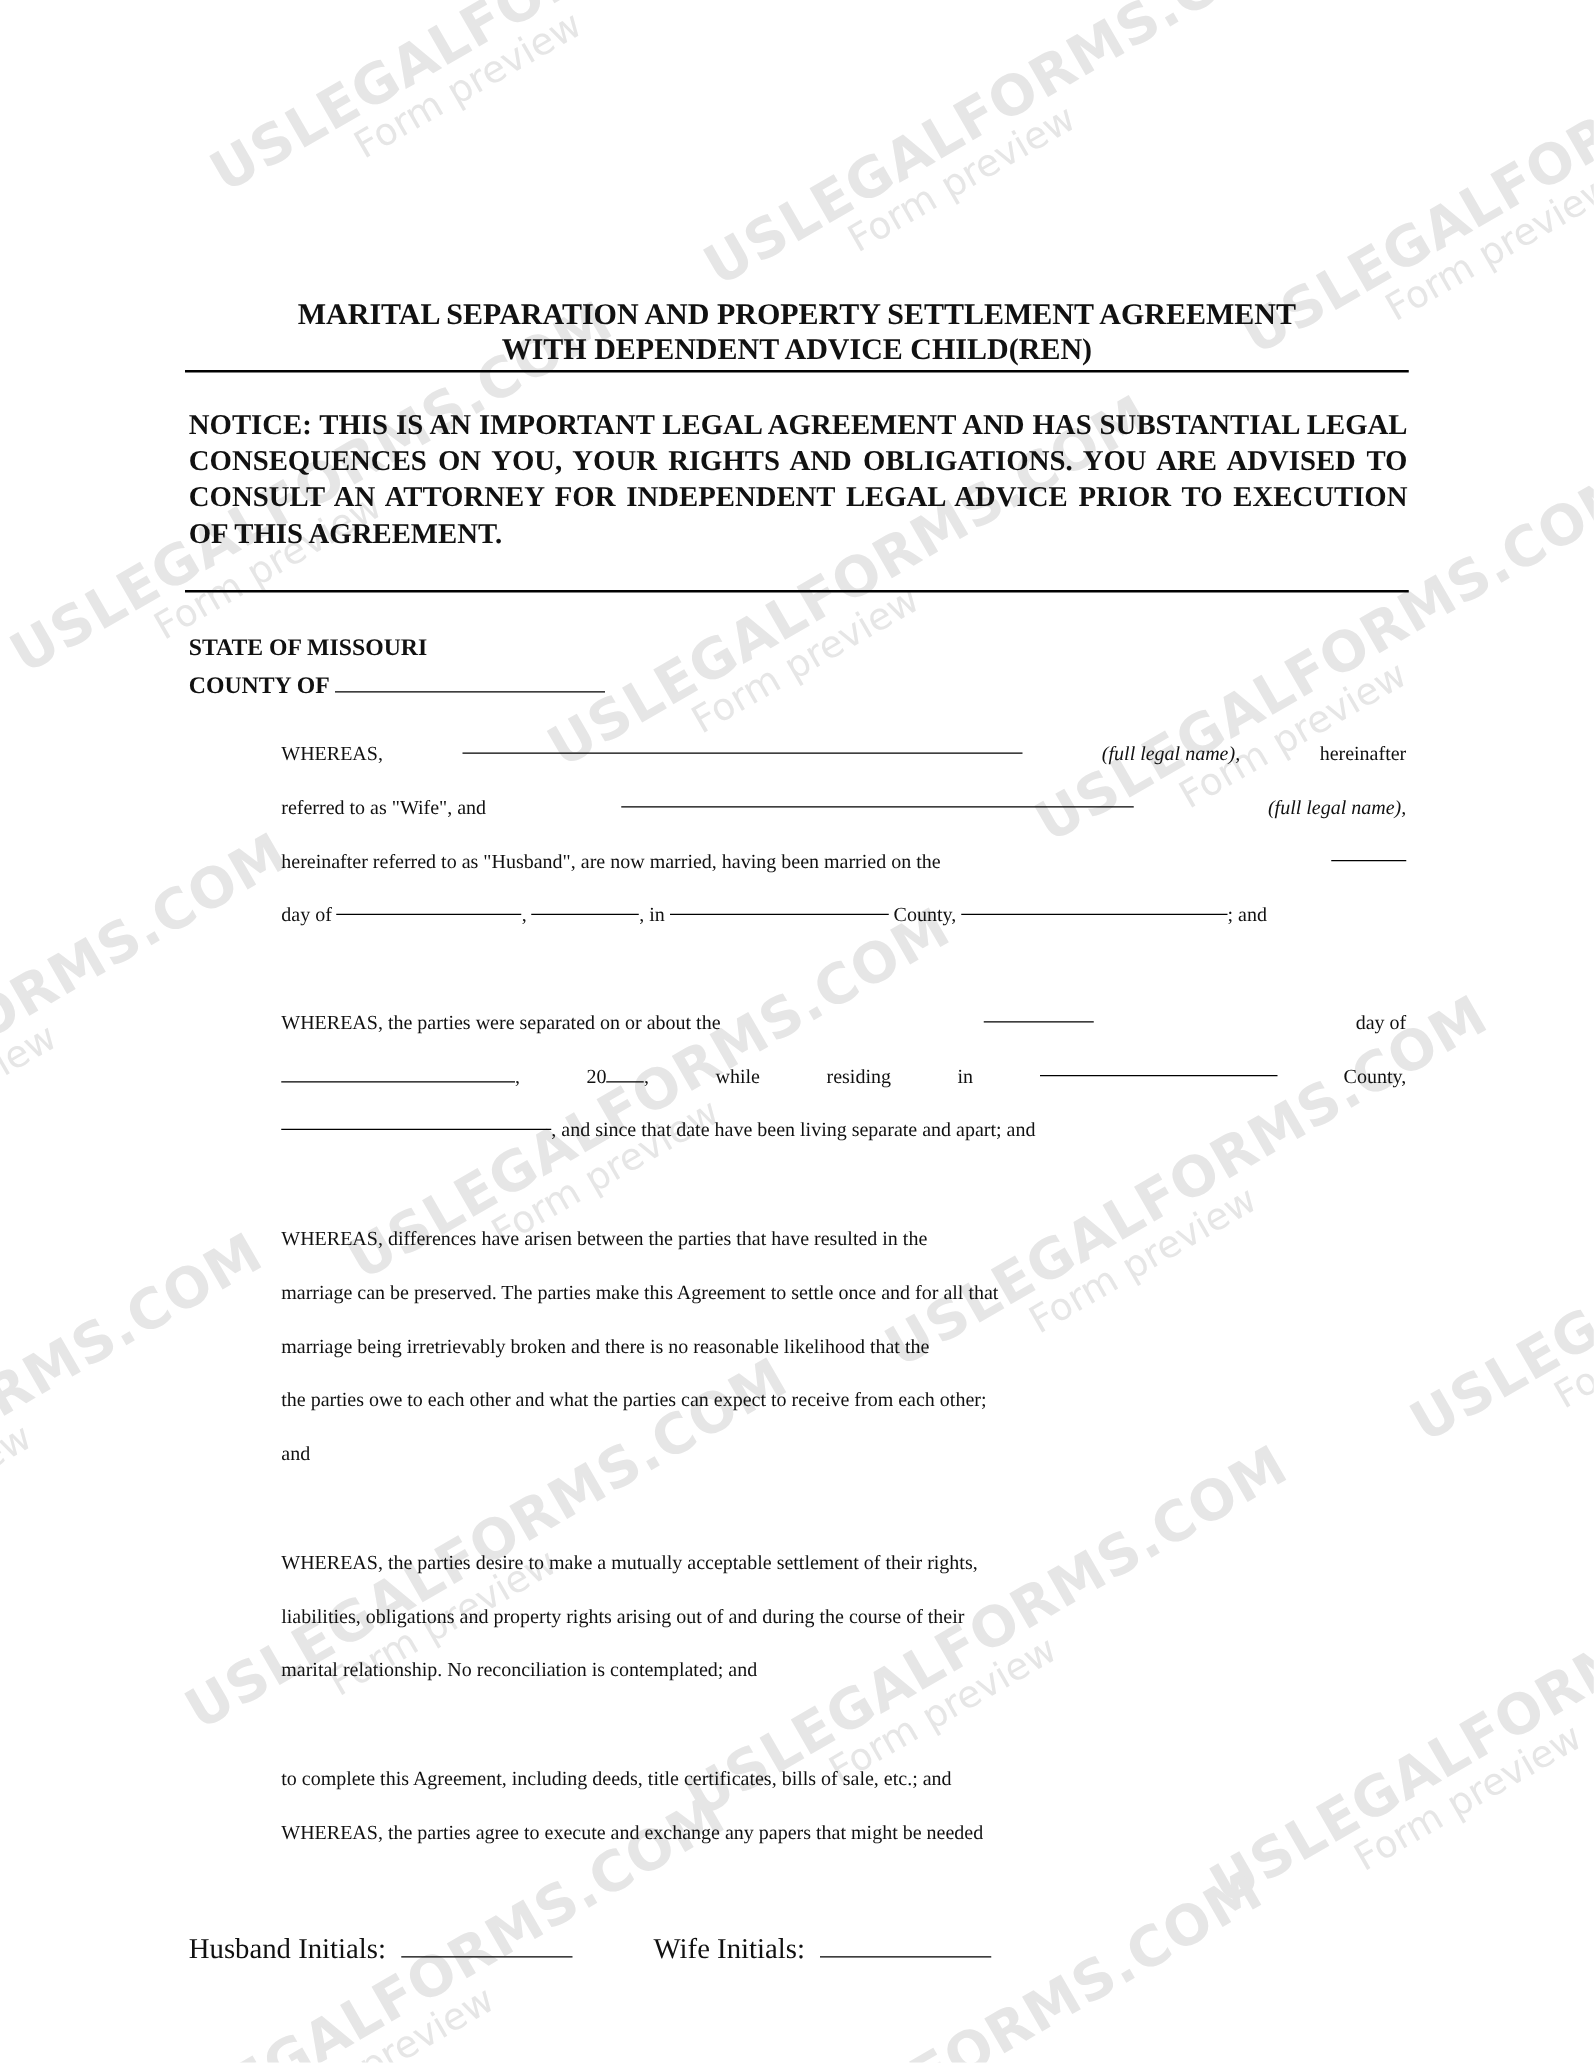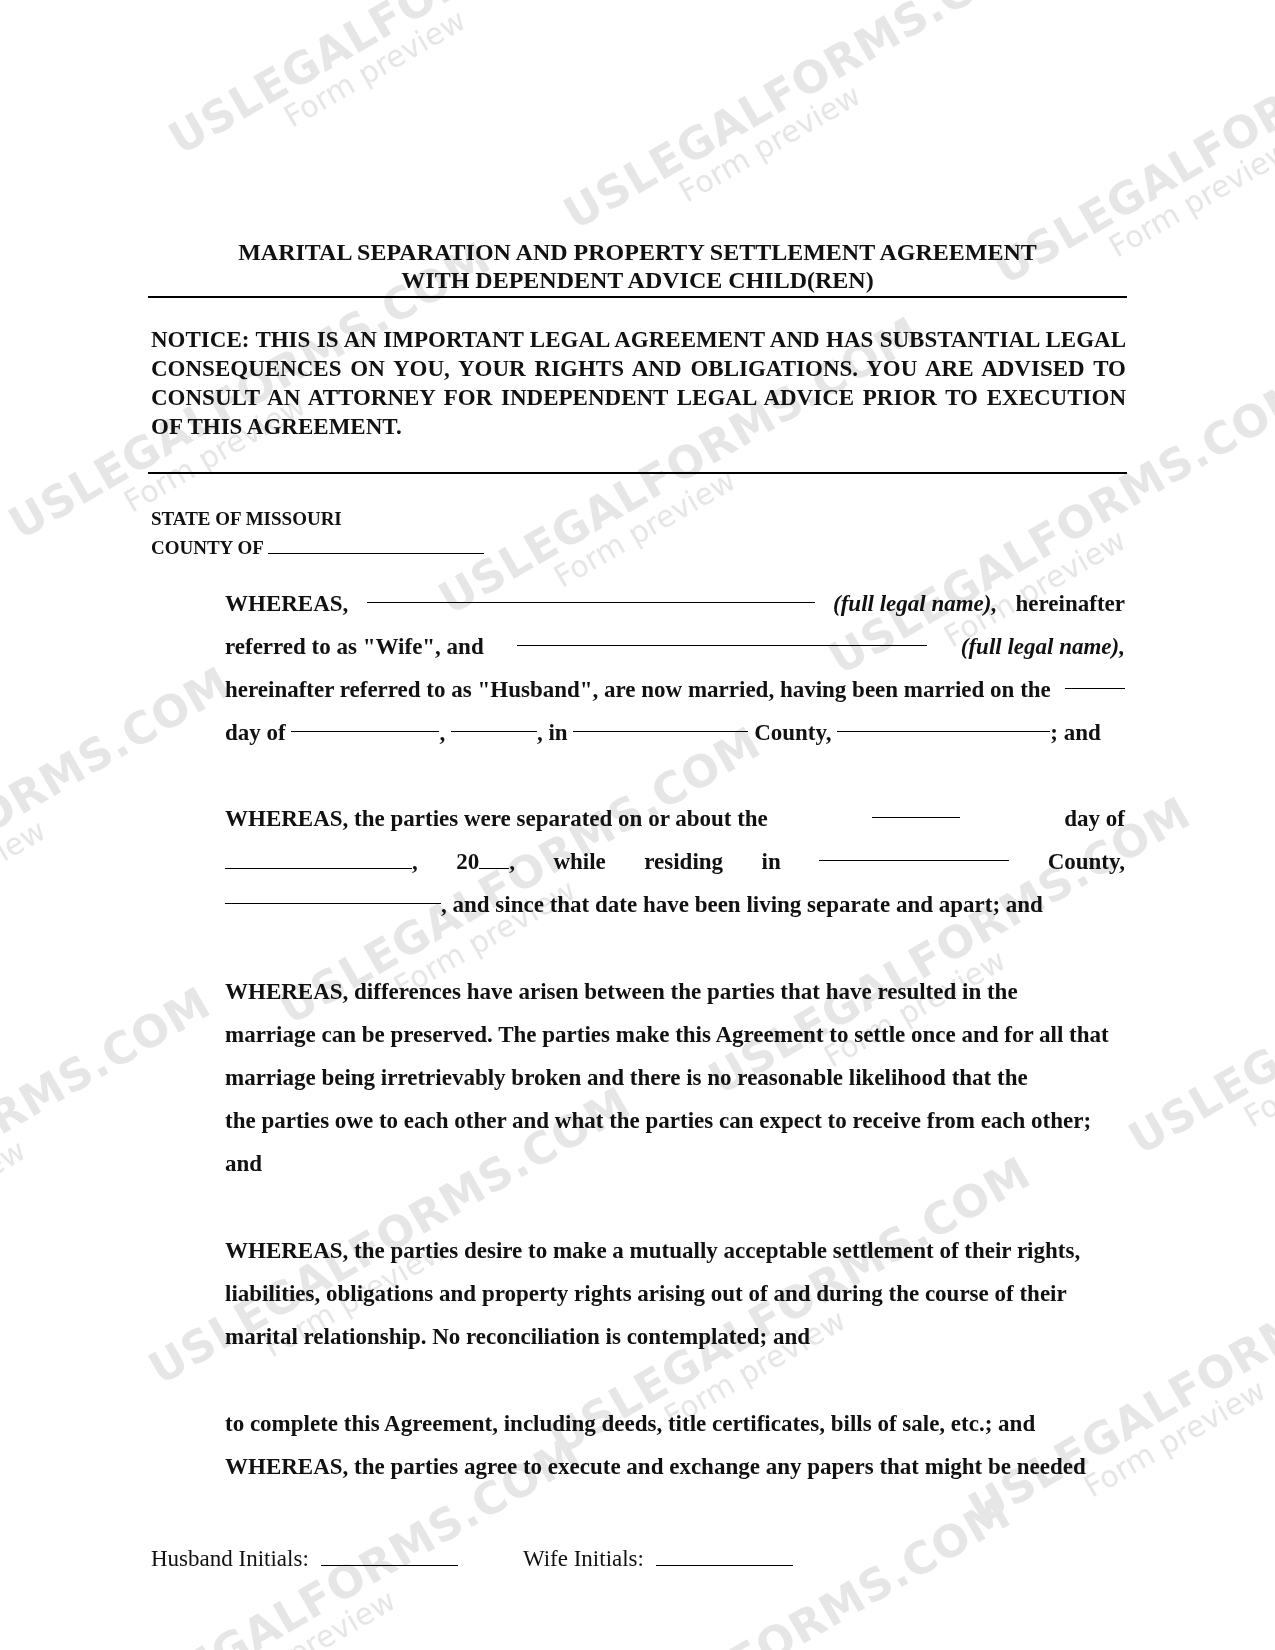--- a/index.html
+++ b/index.html
@@ -10,21 +10,21 @@
   .wm .big { font-size: 44px; font-weight: bold; letter-spacing: 1px; display: block; }
   .wm .small { font-size: 30px; display: block; margin-left: 110px; margin-top: -6px; }
   .page { position: absolute; left: 0; top: 0; width: 1275px; height: 1650px; z-index: 1; }
   .title { position: absolute; left: 148px; width: 979px; top: 238px; text-align: center;
            font-weight: bold; font-size: 24px; line-height: 28px; }
   .rule { position: absolute; left: 148px; width: 979px; height: 0; border-top: 2px solid #000; }
   .notice { position: absolute; left: 151px; width: 975px; top: 325px; font-weight: bold; font-size: 23px;
             line-height: 29px; text-align: justify; text-align-last: left; }
   .venue { position: absolute; left: 151px; top: 505px; font-weight: bold; font-size: 19px; line-height: 28px; }
   .blank { display: inline-block; border-bottom: 1.5px solid #000; height: 20px; vertical-align: baseline; }
-  .para { position: absolute; left: 225px; width: 900px; font-size: 23px; line-height: 43px; font-weight: bold; }
+  .para { position: absolute; left: 225px; width: 900px; font-size: 16px; line-height: 43px; }
   .line { display: flex; justify-content: space-between; white-space: nowrap; }
   .line.left { justify-content: flex-start; }
   .it { font-style: italic; }
   .initials { position: absolute; left: 151px; top: 1545px; font-size: 23px; }
   .initials span { margin-right: 6px; }
 </style>
 </head>
 <body>
 
 <div class="wm" style="left:160px; top:120px;">

